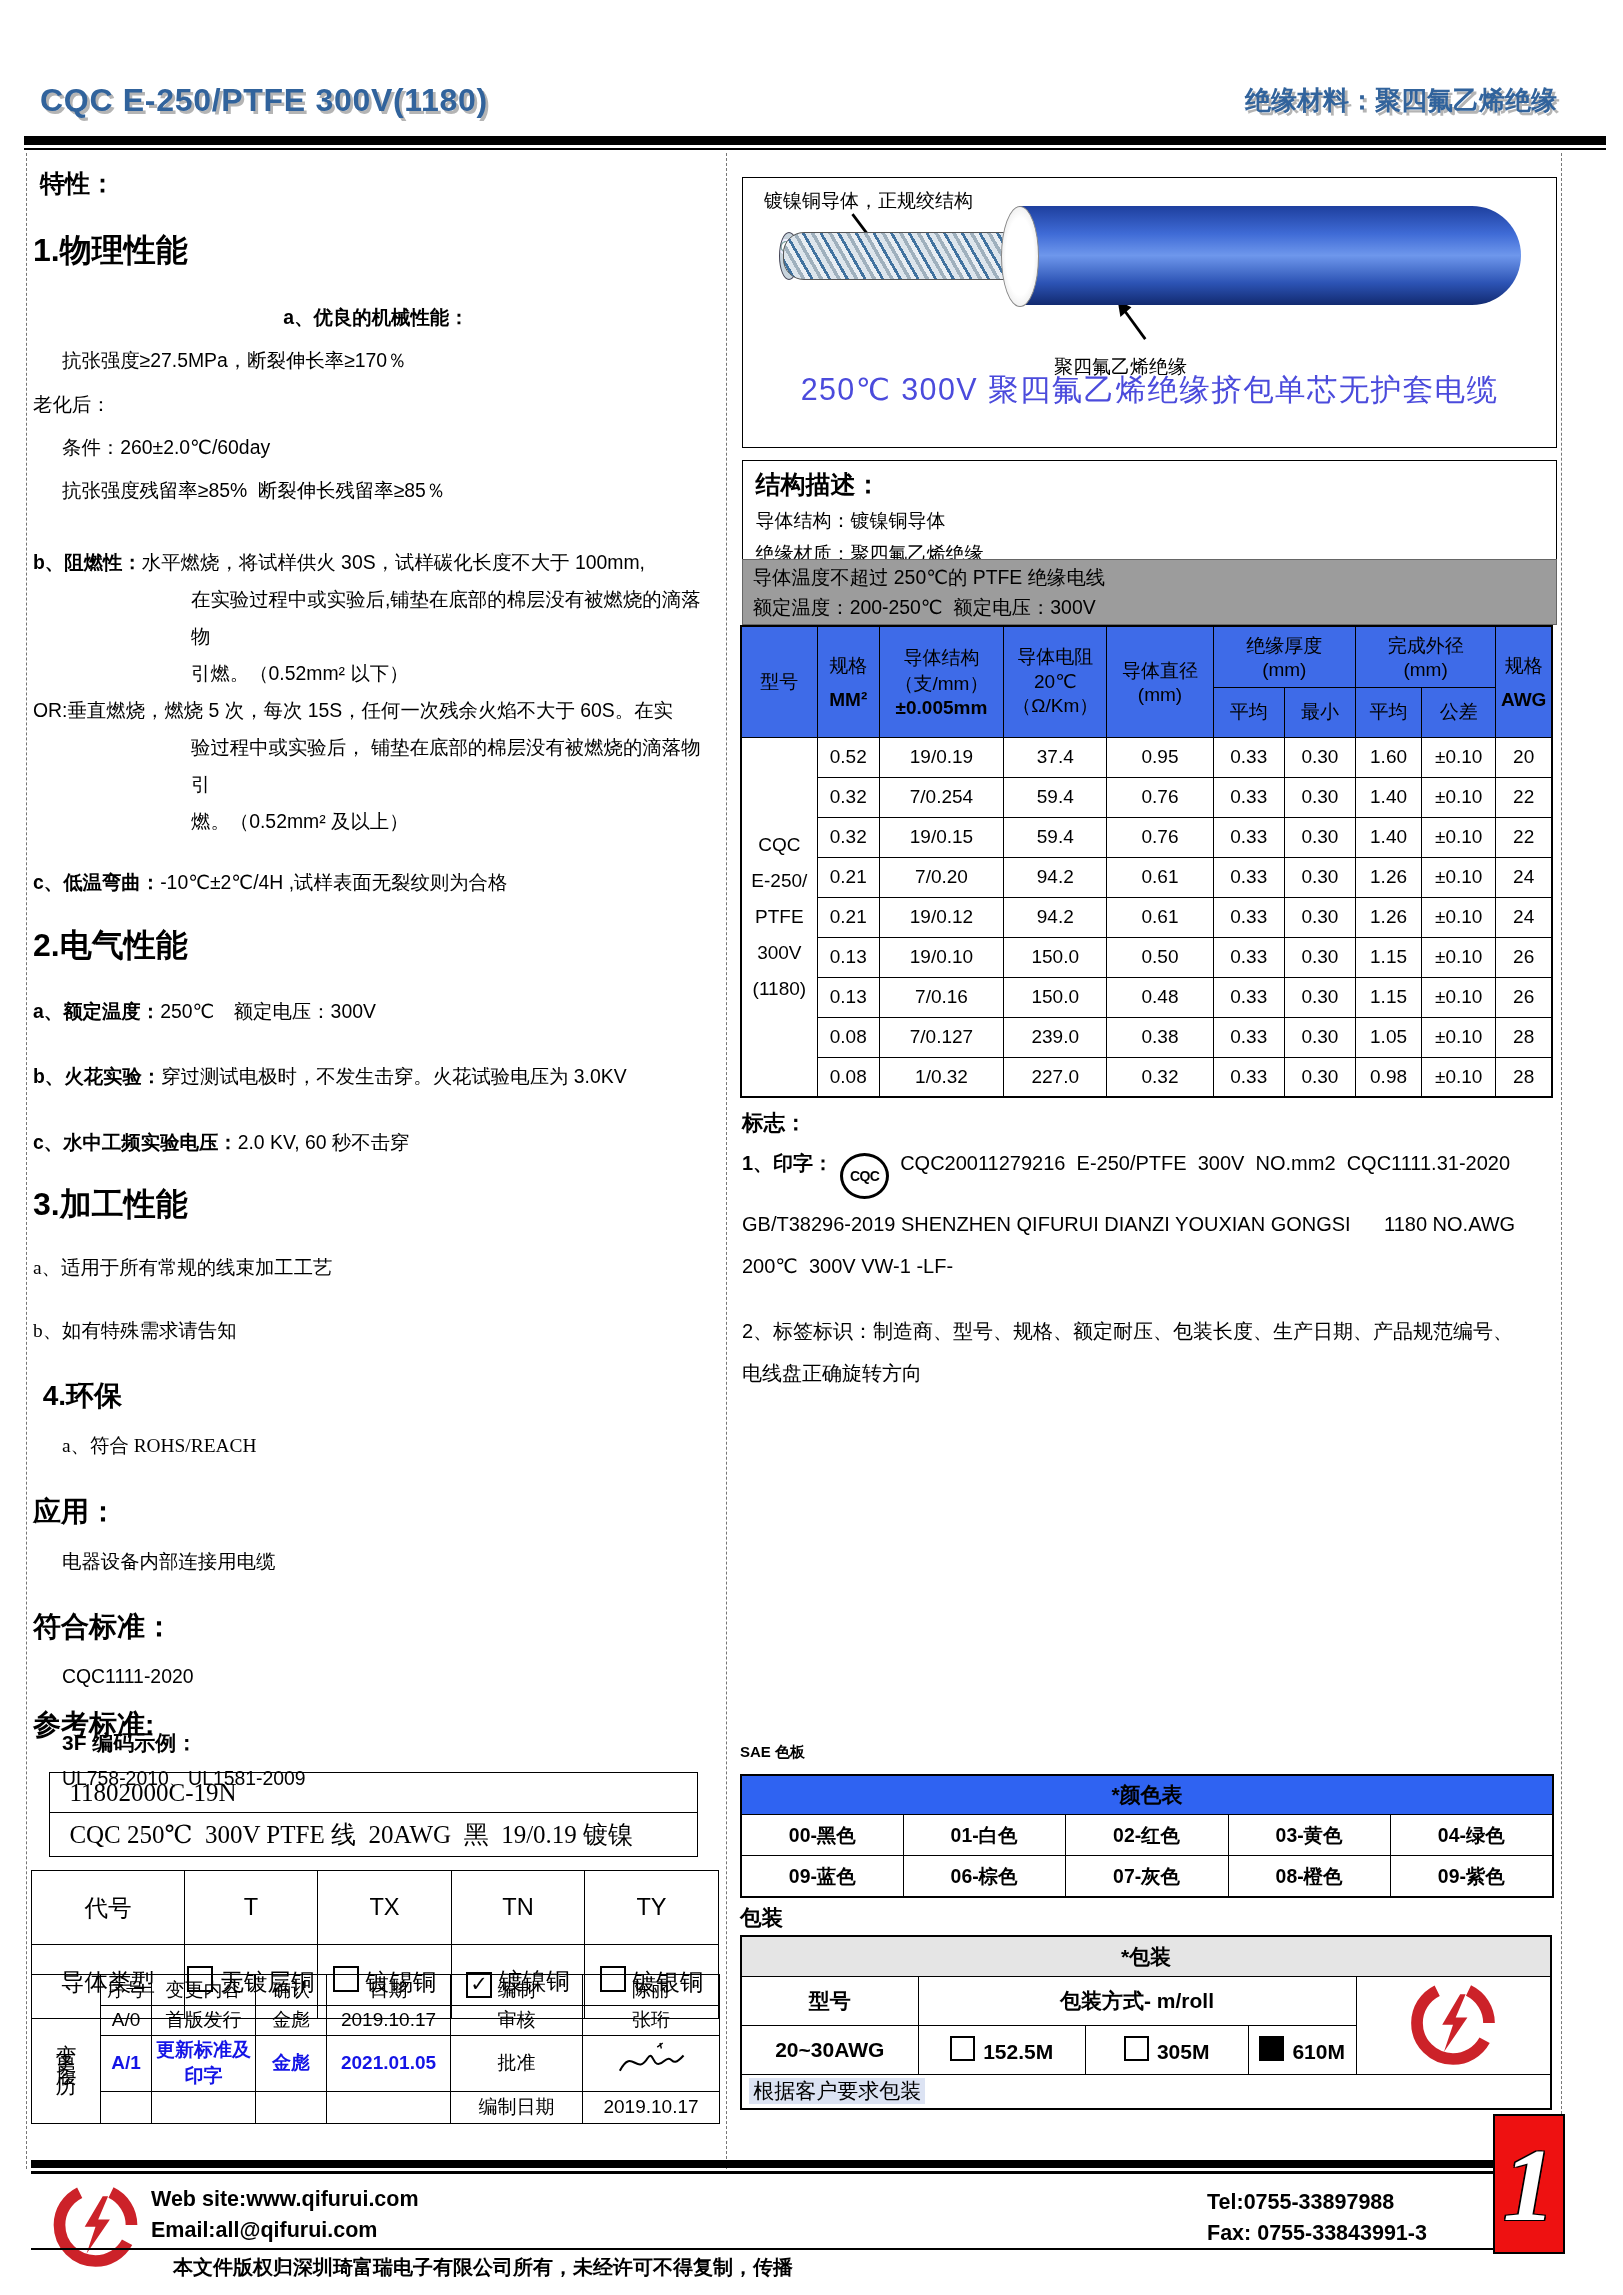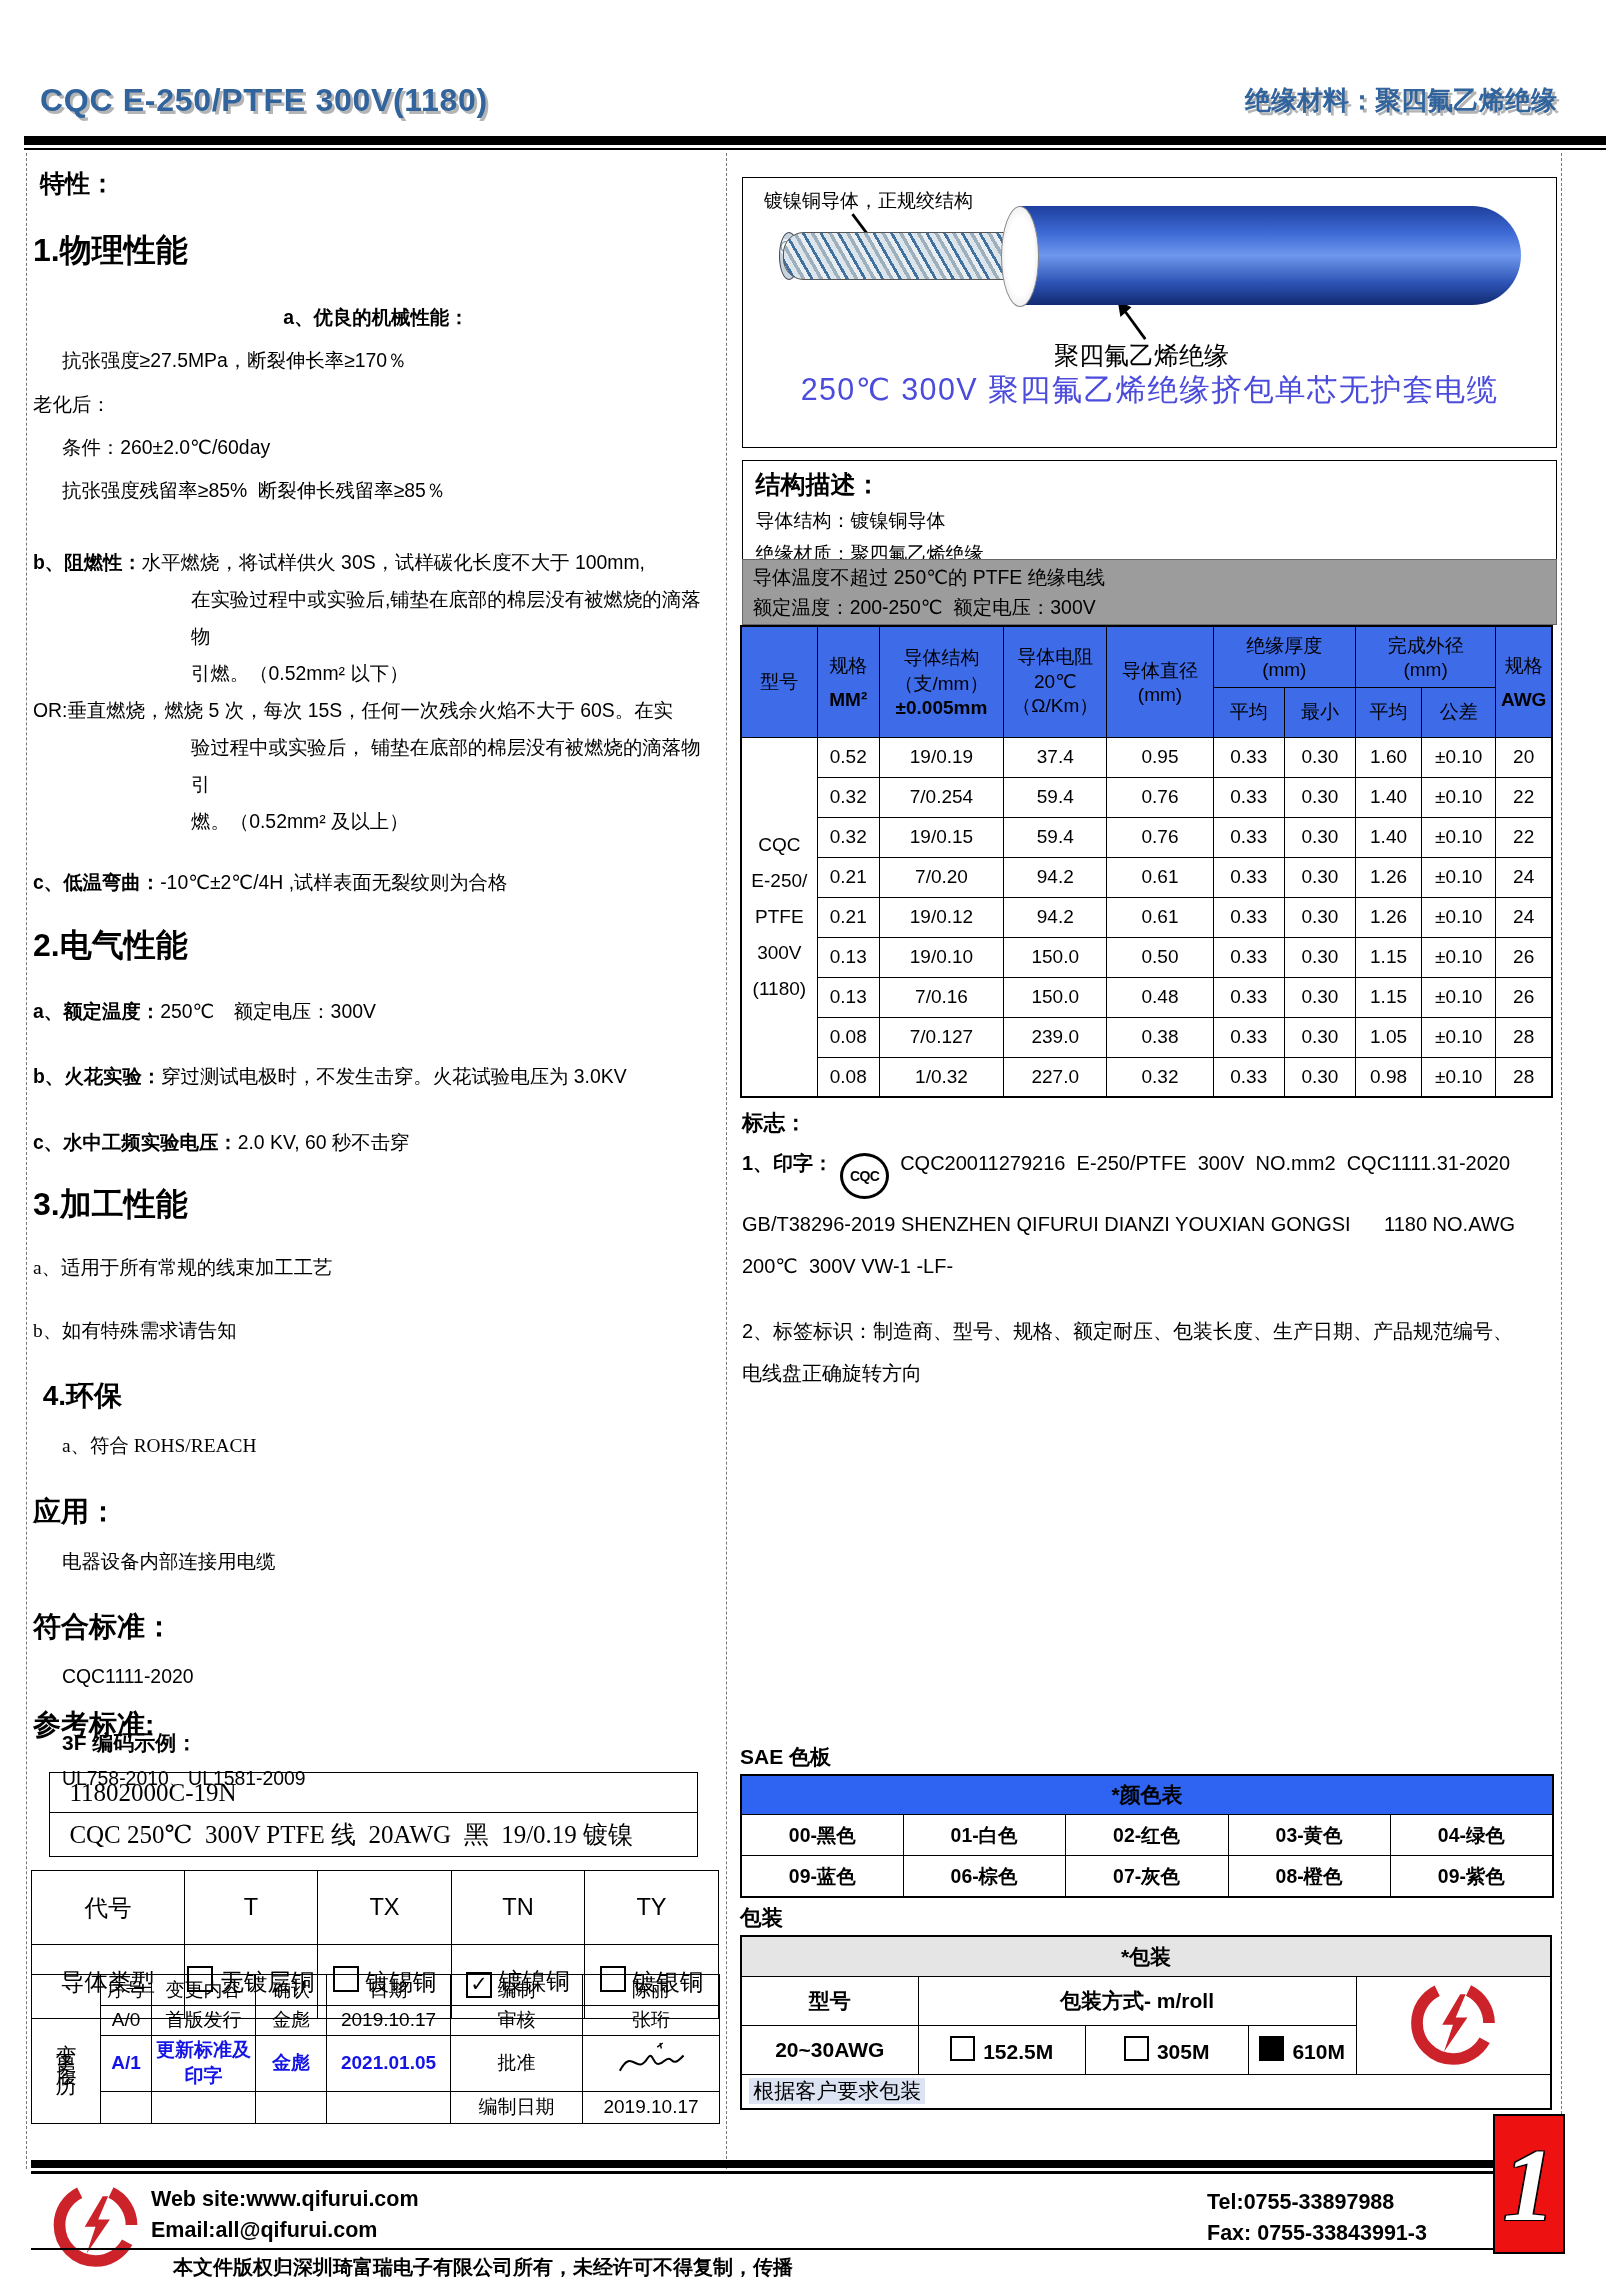--- a/index.html
+++ b/index.html
@@ -47,21 +47,21 @@
 
   
   table.rev{left:31px;top:1974px;position:absolute;border-collapse:collapse;table-layout:fixed;width:687px;font-size:19px;}
   table.rev td{border:1.4px solid #000;text-align:center;padding:1.4px 2.8px;}
   table.rev .vlab{writing-mode:vertical-rl;text-orientation:upright;font-size:21px;letter-spacing:11px;}
   .blue-txt{color:#1414e6;font-weight:bold;}
 
   
   .figbox{left:742px;top:177px;width:813px;height:269px;border:1.4px solid #000;}
   .fig-lab1{left:21px;top:9.7px;font-size:19px;position:absolute;}
-  .fig-lab2{left:311px;top:161px;font-size:25px;position:absolute;}
+  .fig-lab2{left:311px;top:176px;font-size:19px;position:absolute;}
   .caption{left:0;top:192px;width:100%;text-align:center;font-size:30.5px;color:#4b4bdc;position:absolute;letter-spacing:1.4px;}
   .cond{position:absolute;left:40px;top:54px;width:243px;height:46px;border-radius:21px 0 0 21px;
         background:repeating-linear-gradient(60deg,#9fb0bd 0 3.5px,#e9eef3 3.5px 7.6px,#41729f 7.6px 10.4px,#dde5ec 10.4px 15.3px);
         border:0.7px solid #555;}
   .cond-cap{position:absolute;left:36px;top:54px;width:18px;height:46px;border-radius:50%;
             background:radial-gradient(circle at 35% 30%,#fff 0 4.2px,#8aa 4.9px 5.6px,#eef 6.2px 7.6px,#c8d4dd 8.3px),#cfd9e0;border:0.7px solid #445;}
   .ptfe-end{position:absolute;left:258px;top:28px;width:36px;height:99px;border-radius:50%;
             background:radial-gradient(#ffffff 55%,#d8d8d8);border:0.7px solid #888;z-index:2;}
   .insul{position:absolute;left:276px;top:28px;width:502px;height:99px;border-radius:0 49px 49px 0/0 50% 50% 0;
          background:linear-gradient(#1e3f9e 0%,#3f6bd6 28%,#6e97ec 50%,#2c53b4 78%,#122a70 100%);z-index:1;}
@@ -83,21 +83,21 @@
 
   
   .marking{left:742px;top:1108px;width:819px;font-size:20px;}
   .marking .t{font-size:21.5px;font-weight:bold;}
   .mk-line{margin-top:9.7px;line-height:32px;}
   .cqc-ring{display:inline-flex;align-items:center;justify-content:center;width:43px;height:40px;
             border:3.5px solid #000;border-radius:50%;font-size:14px;font-weight:bold;letter-spacing:-0.7px;
             vertical-align:-11px;margin:0 11px 0 7px;}
 
   
-  .sae-title{left:740px;top:1743px;font-size:21px;font-weight:bold;}
+  .sae-title{left:740px;top:1743px;font-size:15px;font-weight:bold;}
   table.sae{left:740px;top:1774px;position:absolute;border-collapse:collapse;table-layout:fixed;width:813px;
             font-size:19.4px;font-weight:600;border:2.1px solid #000;}
   table.sae th{background:#2f63f2;height:36px;border:1.4px solid #000;font-size:21px;}
   table.sae td{border:1.4px solid #000;text-align:center;height:38px;}
   .pack-title{left:740px;top:1903px;font-size:21.5px;font-weight:bold;}
   table.pack{left:740px;top:1935px;position:absolute;border-collapse:collapse;table-layout:fixed;width:809px;
              font-size:21px;font-weight:600;border:2.1px solid #000;}
   table.pack th{background:#e5e5e5;height:37px;border:1.4px solid #000;font-size:21px;}
   table.pack td{border:1.4px solid #000;text-align:center;height:46px;}
   table.pack td.note{height:30.5px;text-align:left;font-weight:normal;padding-left:7px;}

